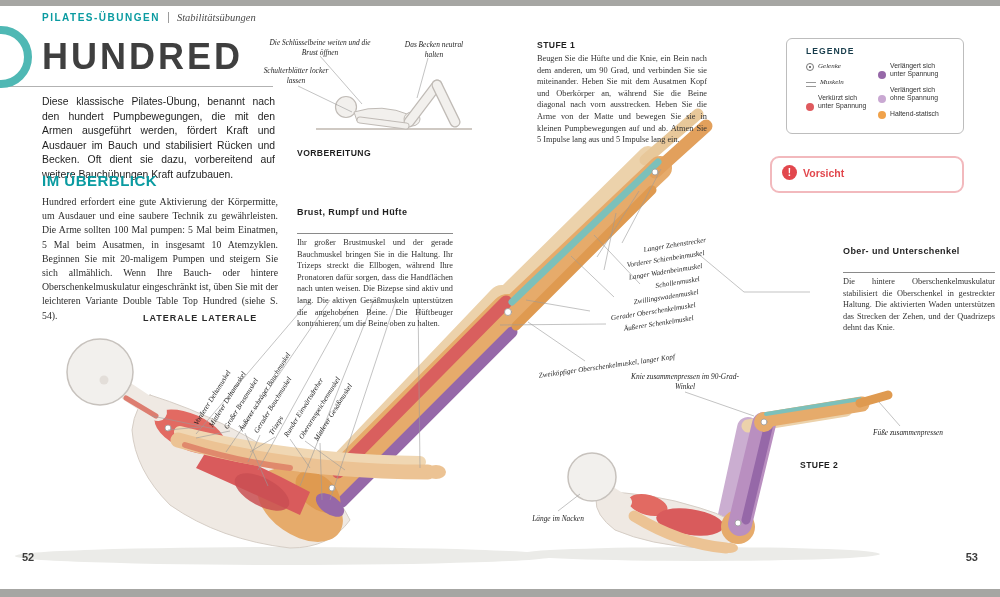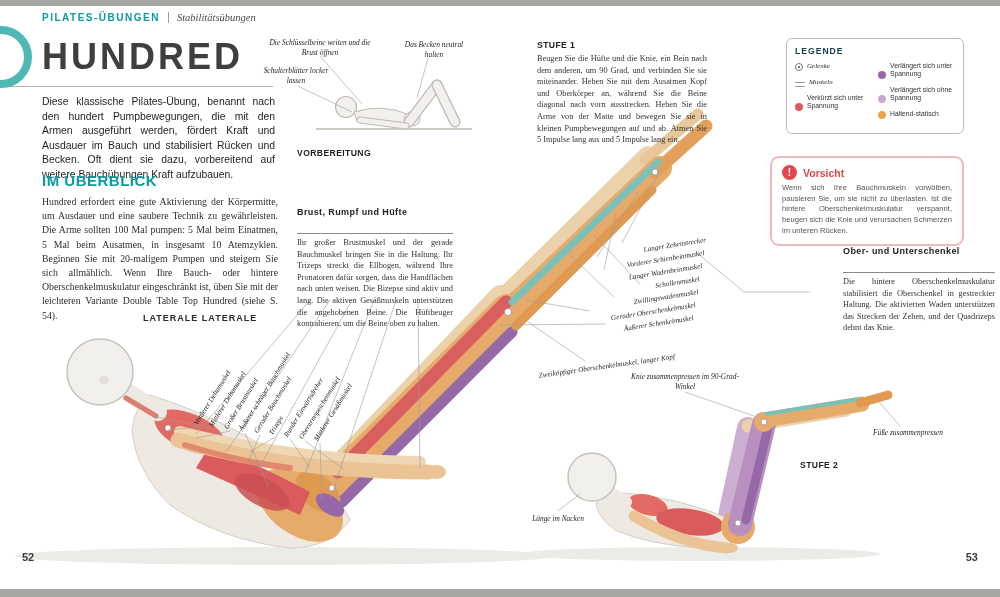--- a/index.html
+++ b/index.html
@@ -35,21 +35,21 @@
   
   .ann{font-style:italic;font-size:7.4px;line-height:1.35;color:#1f1f1f;text-align:center}
   .ann-clavicle{left:268px;top:38px;width:104px}
   .ann-pelvis{left:398px;top:40px;width:72px}
   .ann-shoulders{left:254px;top:66px;width:84px}
   .ann-knees{left:630px;top:372px;width:110px}
   .ann-feet{left:872px;top:428px;width:72px}
   .ann-neck{left:528px;top:514px;width:60px}
   .lateral{left:143px;top:313px;font-family:"Liberation Sans",sans-serif;font-weight:bold;font-size:9px;letter-spacing:1px;color:#2a2a2a}
   
-  .legend{left:786px;top:38px;width:178px;border:1px solid #bdbdbd;border-radius:6px;background:#fff;padding:7px 8px;z-index:3}
+  .legend{left:786px;top:38px;width:178px;border:1px solid #bdbdbd;border-radius:6px;background:#fff;padding:7px 19px;z-index:3}
   .legend h4{font-family:"Liberation Sans",sans-serif;font-size:8.6px;letter-spacing:1px;color:#173c4b;margin-bottom:6px}
   .legend .cols{display:flex;gap:6px}
   .legend .col{flex:1}
   .l-item{display:flex;align-items:flex-end;margin-bottom:7px;font-family:"Liberation Sans",sans-serif;font-size:6.8px;line-height:1.25;color:#333}
   .l-item .ico{flex-shrink:0;margin-right:4px;margin-top:1px}
   .dot{width:8px;height:8px;border-radius:50%}
   .joint-ico{width:8px;height:8px;border-radius:50%;border:1px solid #777;background:radial-gradient(circle,#777 1.2px,transparent 1.4px)}
   .muscle-ico{width:10px;height:5px;border-top:1px solid #999;border-bottom:1px solid #999}
   .l-item .lab{font-style:italic;font-family:"Liberation Serif",serif;font-size:7px;color:#2c2c2c}
   
@@ -260,21 +260,20 @@
       </div>
     </div>
   </div>
 </div>
 
 <div class="abs caution">
   <div class="head">
     <span class="bang">!</span>
     <h4>Vorsicht</h4>
   </div>
-  <p>Wenn sich Ihre Bauchmuskeln vorwölben, pausieren Sie, um sie nicht zu überlasten. Ist die hintere Oberschenkelmuskulatur verspannt, beugen sich die Knie und verursachen Schmerzen im unteren Rücken.</p>
 </div>
 
 <div class="abs block ublock legsb txt">
   <h3>Ober- und Unterschenkel</h3>
   <p>Die hintere Oberschenkelmuskulatur stabilisiert die Oberschenkel in gestreckter Haltung. Die aktivierten Waden unterstützen das Strecken der Zehen, und der Quadrizeps dehnt das Knie.</p>
 </div>
 
 <div class="abs lateral txt">LATERALE LATERALE</div>
 
 <div class="abs mus-left txt">

